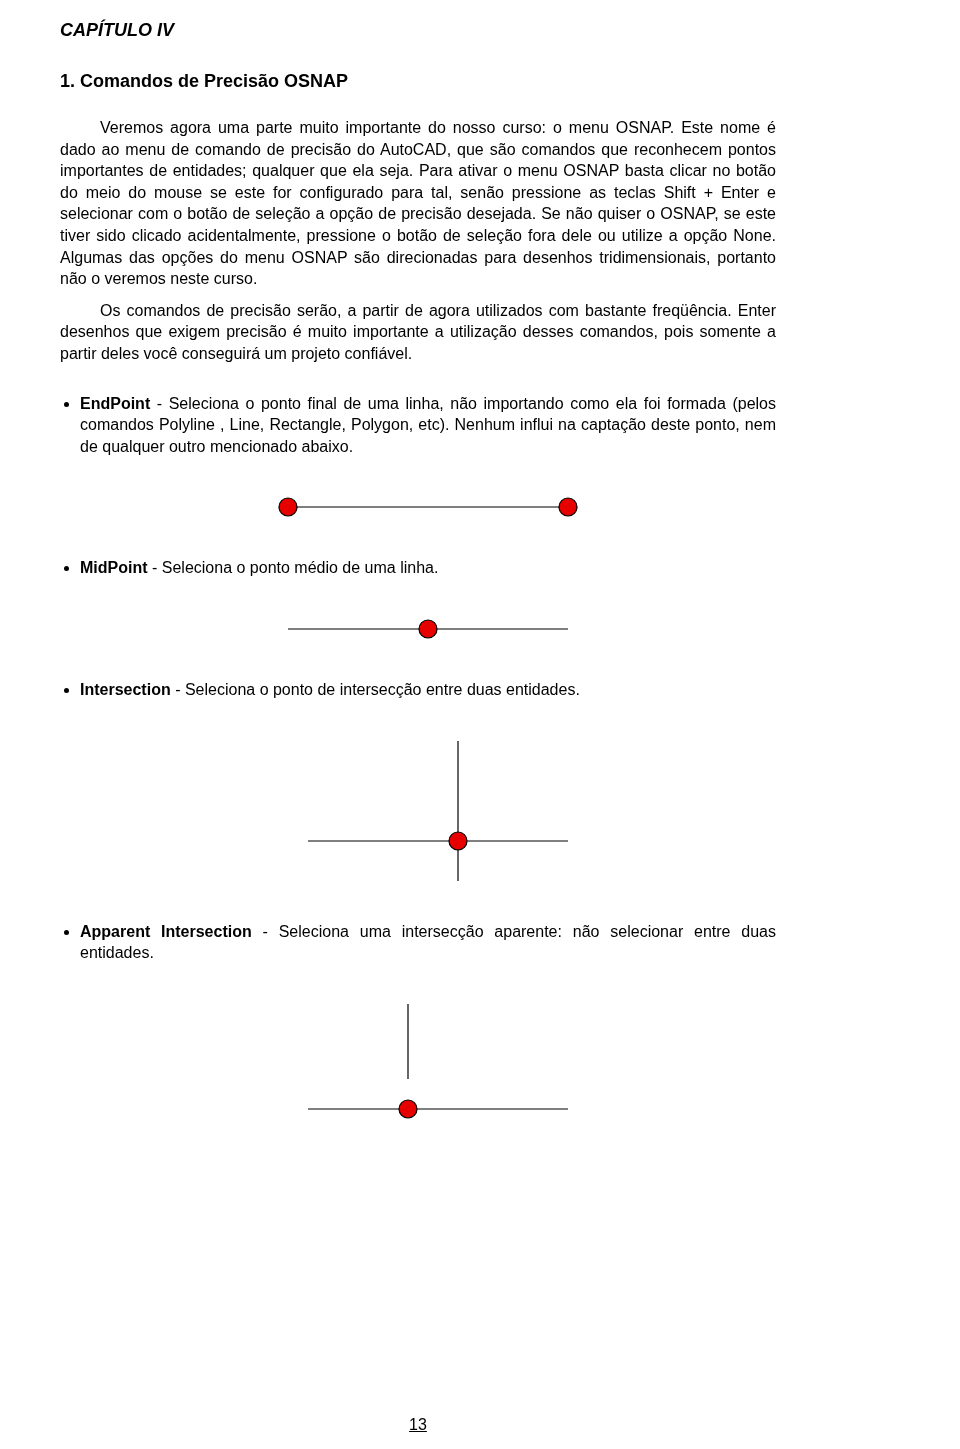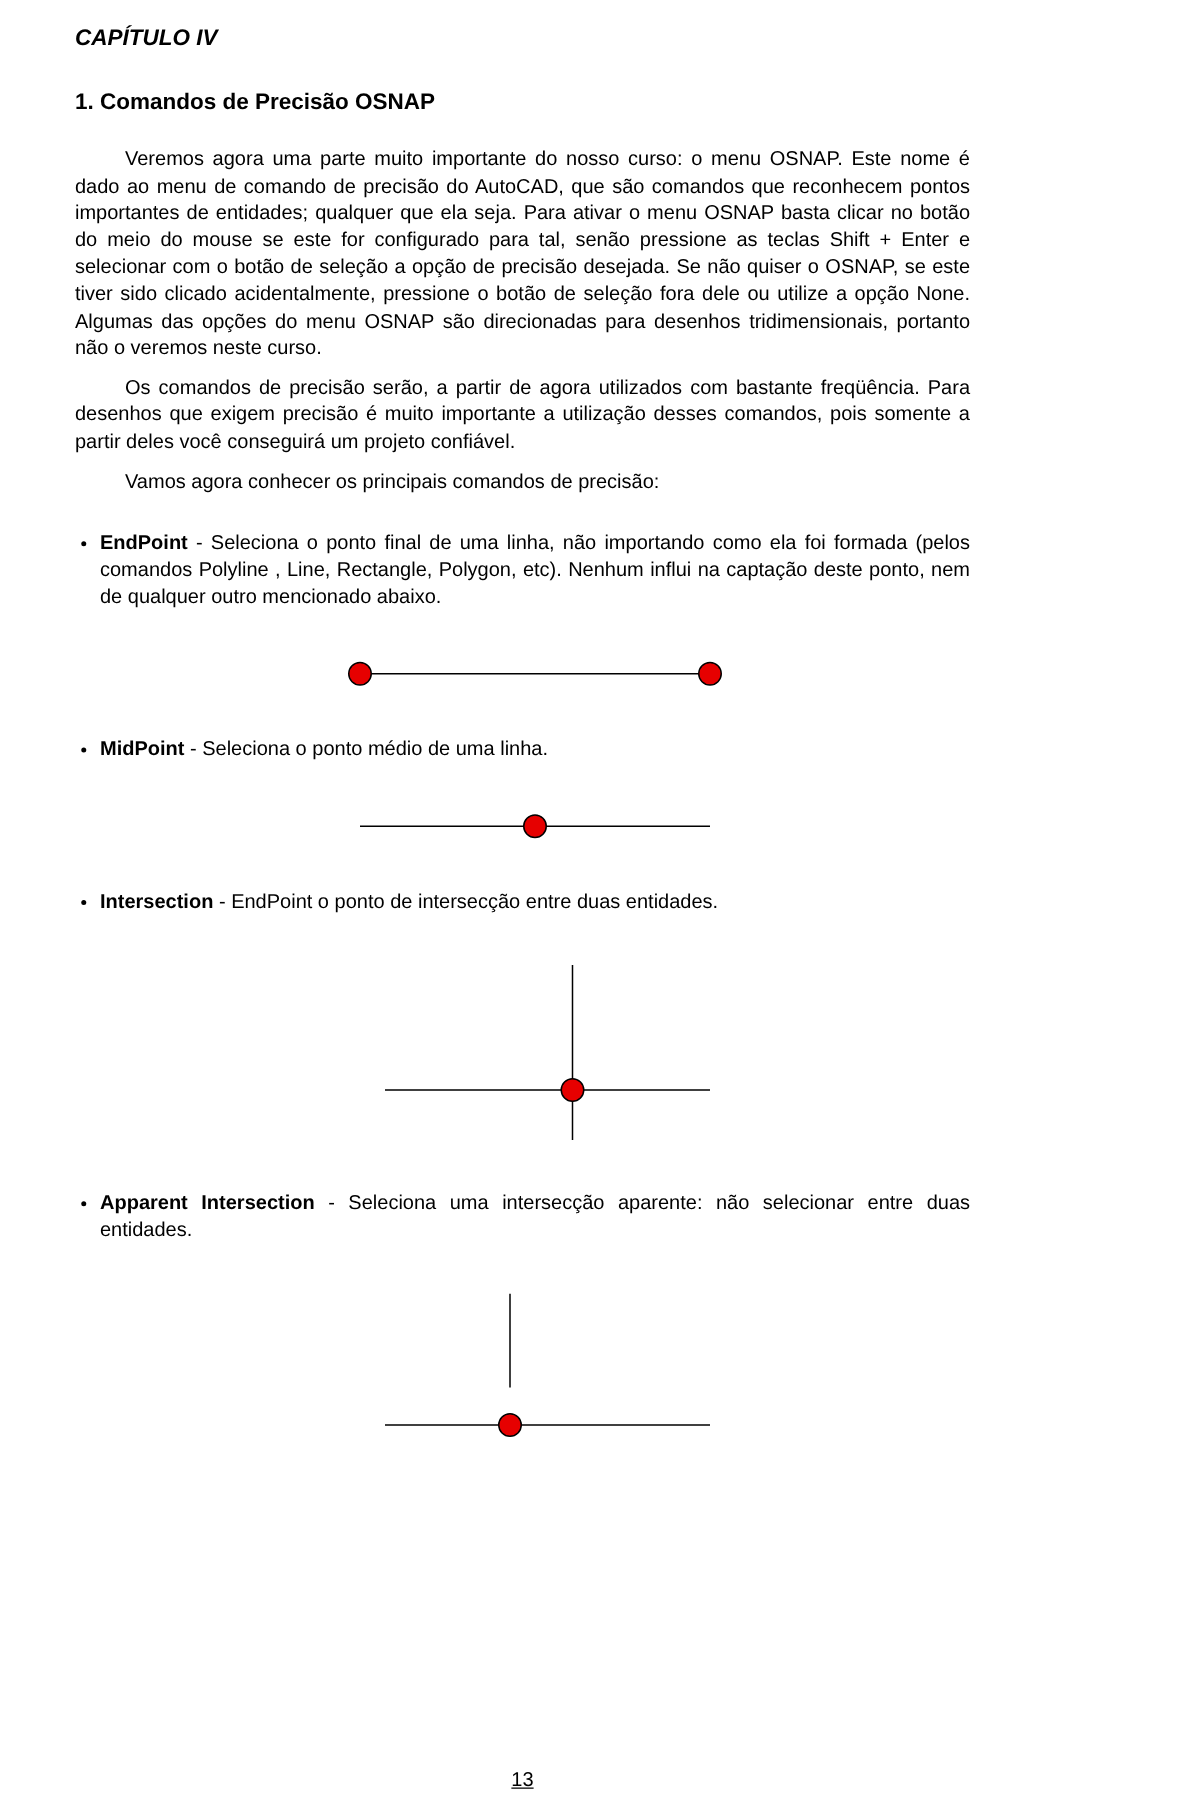--- a/index.html
+++ b/index.html
@@ -72,22 +72,21 @@
 </head>
 <body>
 
 <div class="page">
 
   <div class="chapter-title">CAPÍTULO IV</div>
 
   <div class="section-title">1. Comandos de Precisão OSNAP</div>
 
   <p class="body-para">Veremos agora uma parte muito importante do nosso curso: o menu OSNAP. Este nome é dado ao menu de comando de precisão do AutoCAD, que são comandos que reconhecem pontos importantes de entidades; qualquer que ela seja. Para ativar o menu OSNAP basta clicar no botão do meio do mouse se este for configurado para tal, senão pressione as teclas Shift + Enter e selecionar com o botão de seleção a opção de precisão desejada. Se não quiser o OSNAP, se este tiver sido clicado acidentalmente, pressione o botão de seleção fora dele ou utilize a opção None. Algumas das opções do menu OSNAP são direcionadas para desenhos tridimensionais, portanto não o veremos neste curso.</p>
-  <p class="body-para">Os comandos de precisão serão, a partir de agora utilizados com bastante freqüência. Para desenhos que exigem precisão é muito importante a utilização desses comandos, pois somente a partir deles você conseguirá um projeto confiável.</p>
-  <p class="body-para">Vamos agora conhecer os principais comandos de precisão:</p>
+  <p class="body-para">Os comandos de precisão serão, a partir de agora utilizados com bastante freqüência. Enter desenhos que exigem precisão é muito importante a utilização desses comandos, pois somente a partir deles você conseguirá um projeto confiável.</p>
 
   <ul class="bullet-list">
 
     <li class="bullet-item">
       <span class="term">EndPoint</span><span> - Seleciona o ponto final de uma linha, não importando como ela foi formada (pelos comandos Polyline , Line, Rectangle, Polygon, etc). Nenhum influi na captação deste ponto, nem de qualquer outro mencionado abaixo.</span>
       <div class="diagram-wrap">
         <svg width="320" height="40" viewBox="0 0 320 40">
           <line x1="20" y1="20" x2="300" y2="20" stroke="#000" stroke-width="1.2"></line>
           <circle cx="20" cy="20" r="9" fill="#e60000" stroke="#000" stroke-width="1.2"></circle>
           <circle cx="300" cy="20" r="9" fill="#e60000" stroke="#000" stroke-width="1.2"></circle>
@@ -99,21 +98,21 @@
       <span class="term">MidPoint</span><span> - Seleciona o ponto médio de uma linha.</span>
       <div class="diagram-wrap">
         <svg width="320" height="40" viewBox="0 0 320 40">
           <line x1="20" y1="20" x2="300" y2="20" stroke="#000" stroke-width="1.2"></line>
           <circle cx="160" cy="20" r="9" fill="#e60000" stroke="#000" stroke-width="1.2"></circle>
         </svg>
       </div>
     </li>
 
     <li class="bullet-item">
-      <span class="term">Intersection</span><span> - EndPoint o ponto de intersecção entre duas entidades.</span>
+      <span class="term">Intersection</span><span> - Seleciona o ponto de intersecção entre duas entidades.</span>
       <div class="diagram-wrap">
         <svg width="320" height="160" viewBox="0 0 320 160">
           <line x1="190" y1="10" x2="190" y2="150" stroke="#000" stroke-width="1.2"></line>
           <line x1="40" y1="110" x2="300" y2="110" stroke="#000" stroke-width="1.2"></line>
           <circle cx="190" cy="110" r="9" fill="#e60000" stroke="#000" stroke-width="1.2"></circle>
         </svg>
       </div>
     </li>
 
     <li class="bullet-item">

